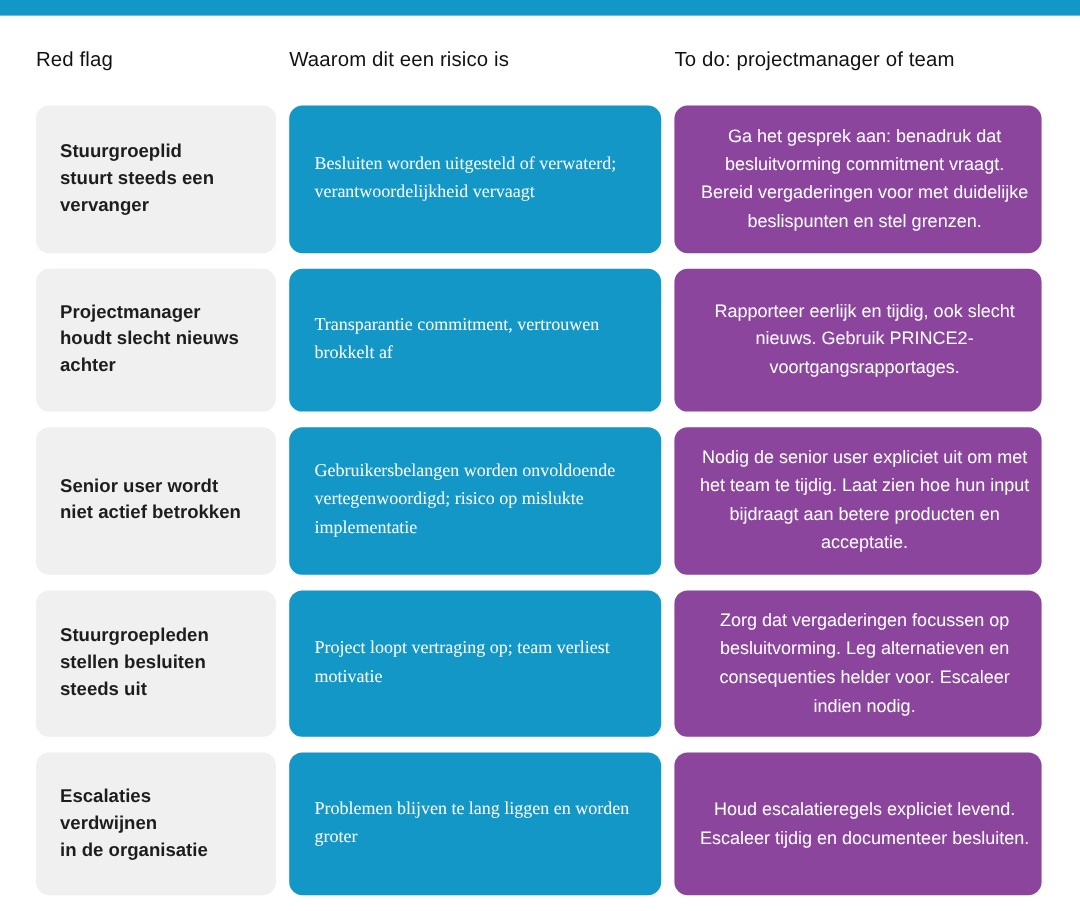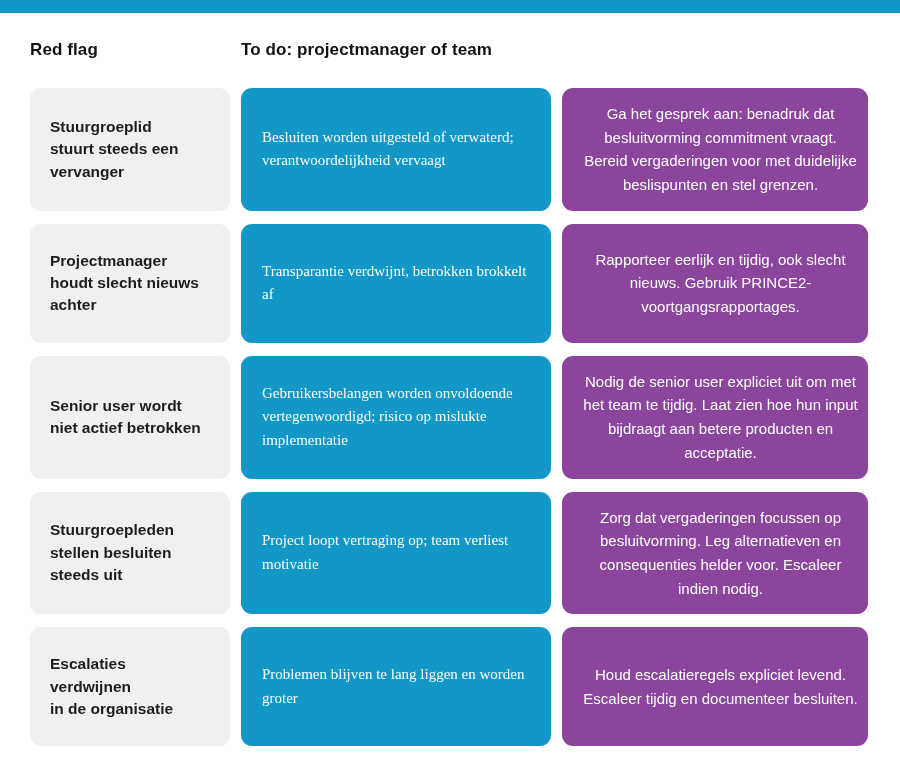--- a/index.html
+++ b/index.html
@@ -20,21 +20,21 @@
     display: grid;
     grid-template-columns: 200px 310px 306px;
     column-gap: 11px;
   }
   .header-row {
     margin-top: 27px;
     margin-bottom: 28px;
   }
   .hdr {
     font-size: 17px;
-    font-weight: bold;
+    font-weight: normal;
     color: #111111;
     line-height: 20px;
     letter-spacing: 0.1px;
   }
   .row {
     margin-bottom: 13px;
     min-height: 119px;
   }
   .cell {
     border-radius: 11px;
@@ -69,36 +69,37 @@
 </style>
 </head>
 <body>
 
 <div class="topbar"></div>
 
 <div class="content">
 
   <div class="grid header-row">
     <div class="hdr">Red flag</div>
+    <div class="hdr">Waarom dit een risico is</div>
     <div class="hdr">To do: projectmanager of team</div>
   </div>
 
   <div class="grid row">
     <div class="cell cell-flag">Stuurgroeplid
 stuurt steeds een
 vervanger</div>
     <div class="cell cell-why">Besluiten worden uitgesteld of verwaterd; verantwoordelijkheid vervaagt</div>
     <div class="cell cell-todo">Ga het gesprek aan: benadruk dat besluitvorming commitment vraagt. Bereid vergaderingen voor met duidelijke beslispunten en stel grenzen.</div>
   </div>
 
   <div class="grid row">
     <div class="cell cell-flag">Projectmanager
 houdt slecht nieuws
 achter</div>
-    <div class="cell cell-why">Transparantie verdwijnt, betrokken brokkelt af</div>
+    <div class="cell cell-why">Transparantie commitment, vertrouwen brokkelt af</div>
     <div class="cell cell-todo">Rapporteer eerlijk en tijdig, ook slecht nieuws. Gebruik PRINCE2-voortgangsrapportages.</div>
   </div>
 
   <div class="grid row">
     <div class="cell cell-flag">Senior user wordt
 niet actief betrokken</div>
     <div class="cell cell-why">Gebruikersbelangen worden onvoldoende vertegenwoordigd; risico op mislukte implementatie</div>
     <div class="cell cell-todo">Nodig de senior user expliciet uit om met het team te tijdig. Laat zien hoe hun input bijdraagt aan betere producten en acceptatie.</div>
   </div>
 

